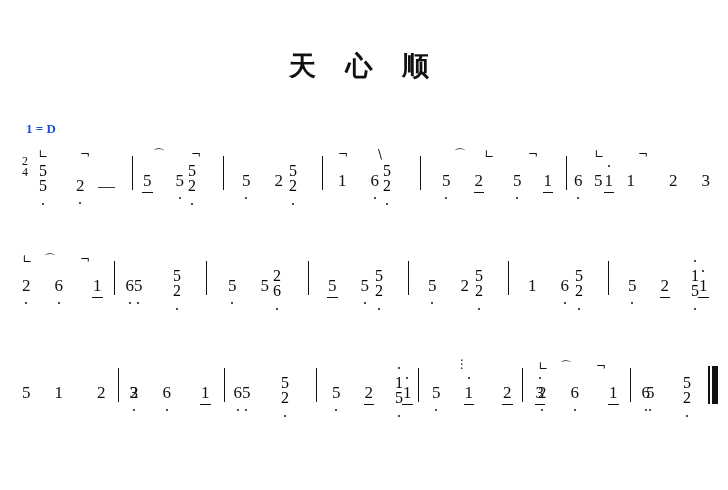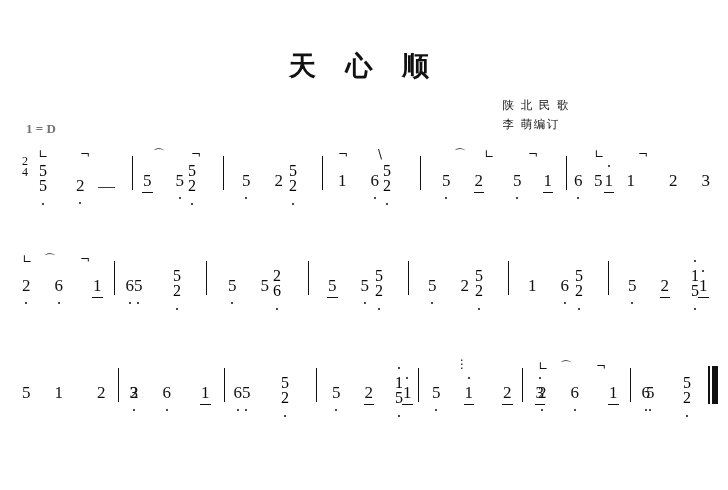--- a/index.html
+++ b/index.html
@@ -42,21 +42,21 @@
     color: #111;
     letter-spacing: 1.5px;
     font-family: "DejaVu Sans", sans-serif;
   }
   .keysig {
     position: absolute;
     left: 26px;
     top: 121px;
     font-size: 13px;
     font-weight: bold;
-    color: #737373;
+    color: #1d4ed8;
     font-family: "Liberation Serif", serif;
   }
   .watermark {
     position: absolute;
     right: 26px;
     bottom: 16px;
     font-size: 21px;
     color: #111;
     font-family: "Liberation Sans", sans-serif;
   }
@@ -167,24 +167,20 @@
   .stack .up { position: absolute; top: 0; left: 0; width: 14px; font-size: 16px; }
   .stack .dn { position: absolute; top: 15px; left: 0; width: 14px; font-size: 16px; }
 </style>
 </head>
 <body>
 
 <div id="sheet">
 
   <div class="title">天 心 顺</div>
 
-  <div class="credits">
-    <div>陕 北 民 歌</div>
-    <div>李  萌编订</div>
-  </div>
 
   <div class="keysig">1 = D</div>
 
   <div class="system sys1">
 
     <div class="timesig">
       <div>2</div>
       <div>4</div>
     </div>
 

